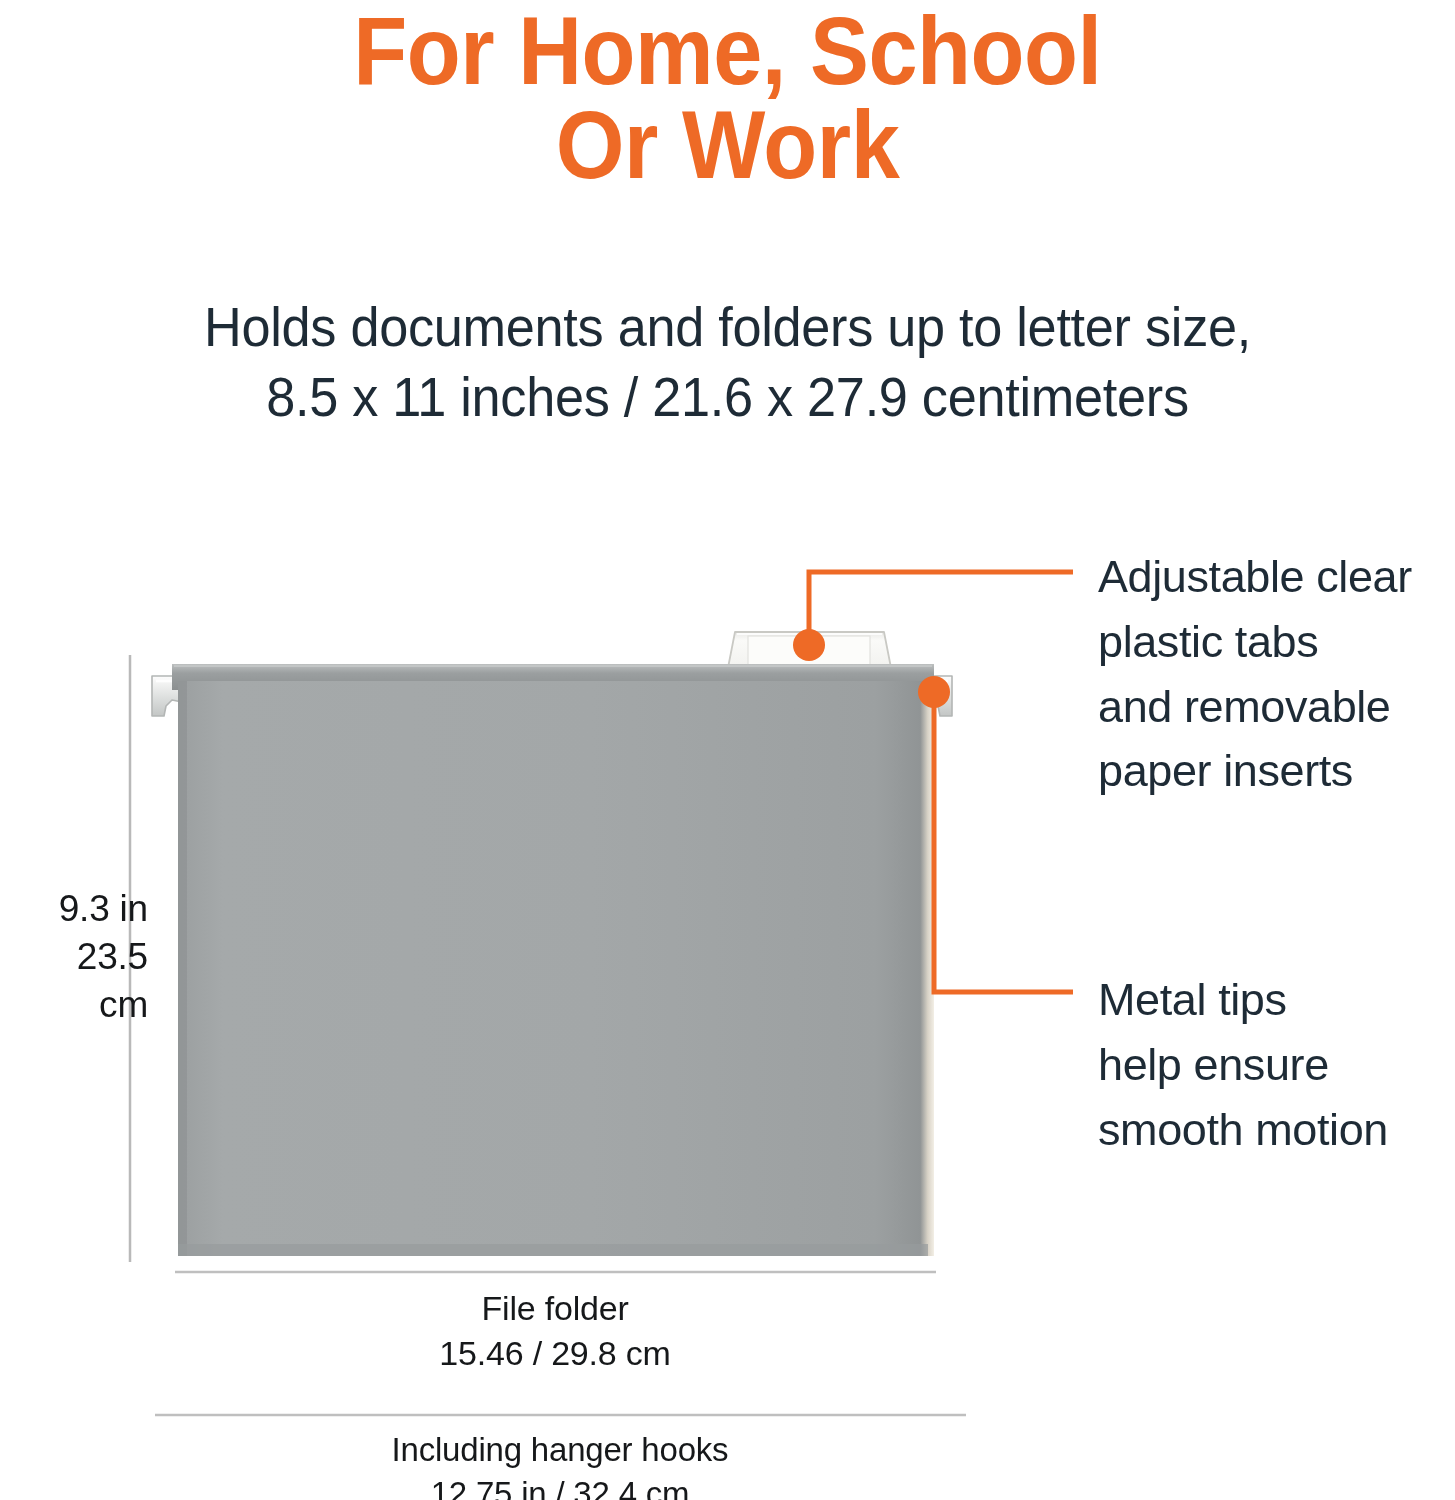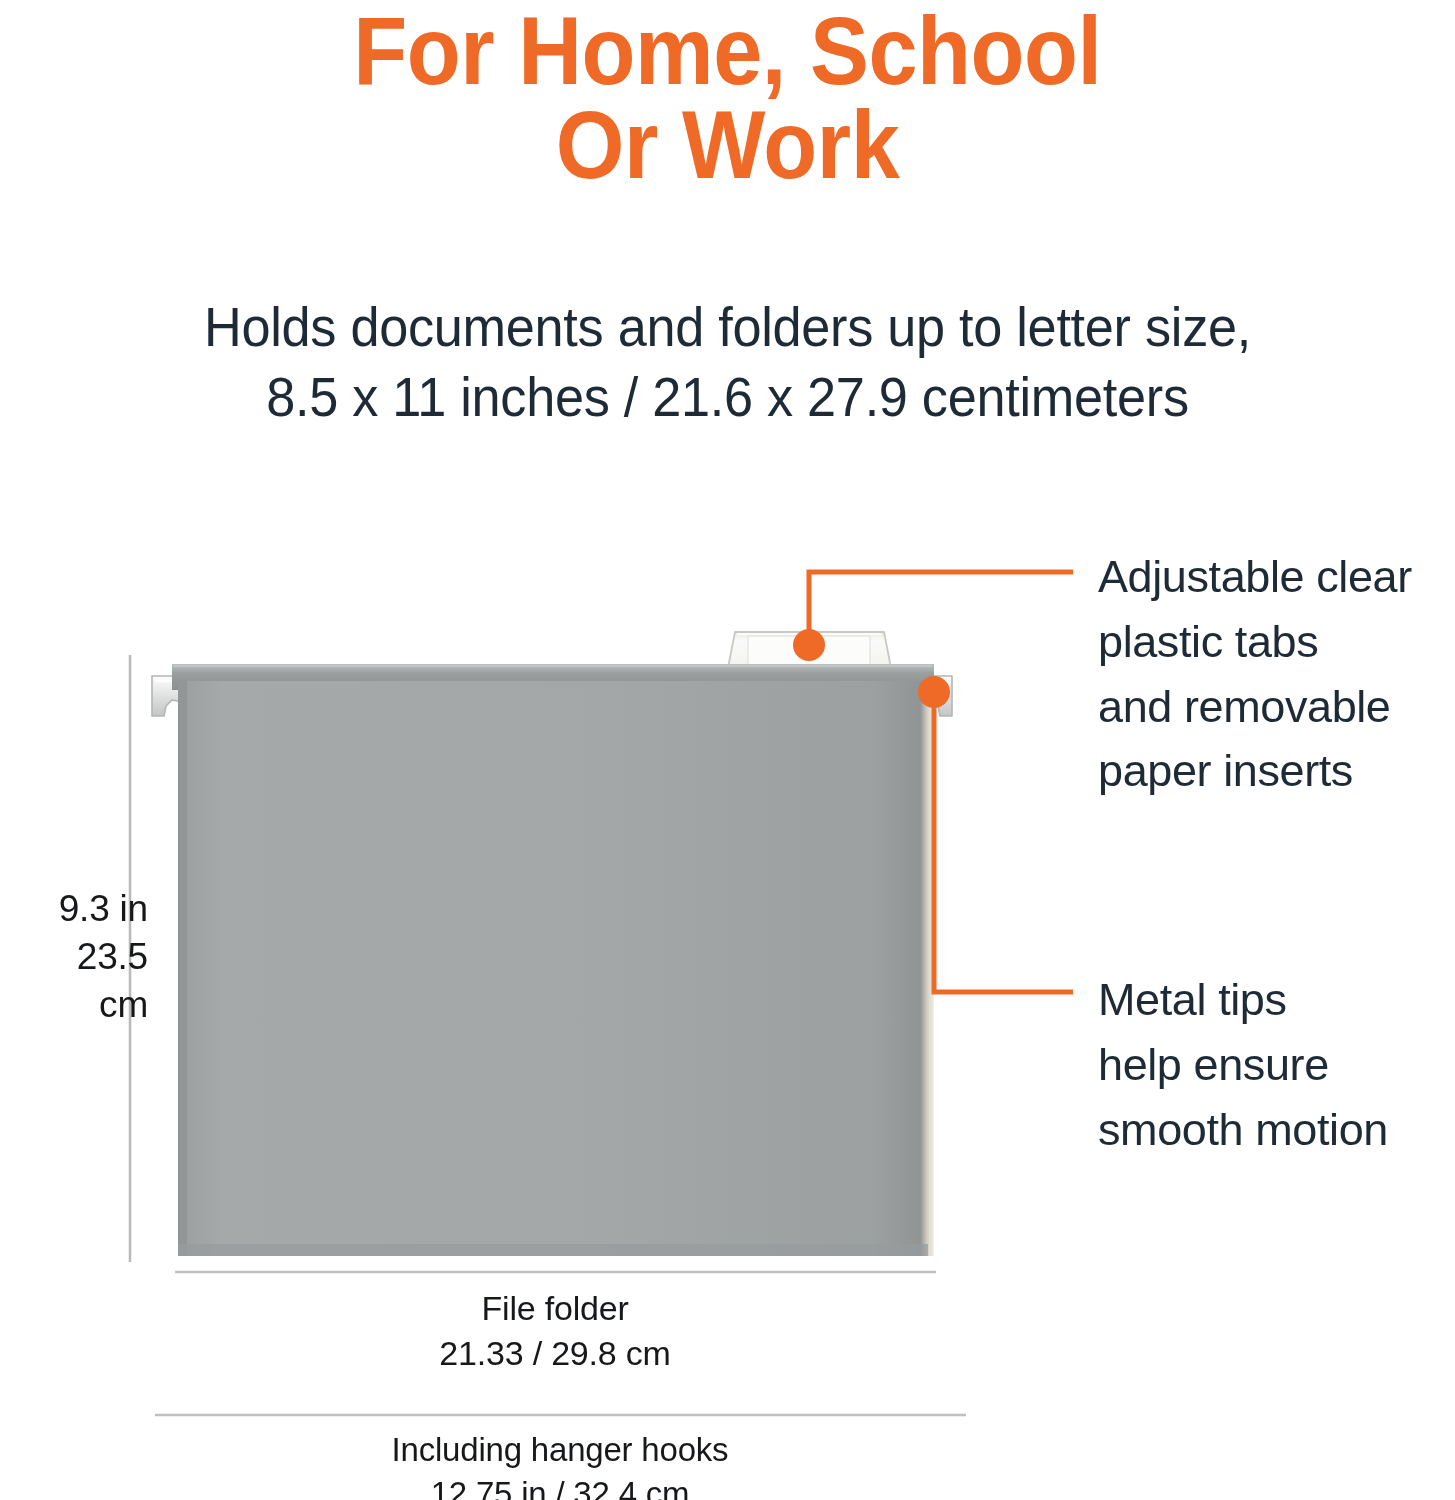--- a/index.html
+++ b/index.html
@@ -193,16 +193,16 @@
 paper inserts</div>
 
 <div class="callout-text" id="callout-metal-text">Metal tips
 help ensure
 smooth motion</div>
 
 <div class="dim-label" id="dim-height-label">9.3 in
 23.5 cm</div>
 
 <div class="dim-label" id="dim-folder-label">File folder
-21.33 / 29.8 cm</div>
+15.46 / 29.8 cm</div>
 
 <div class="dim-label" id="dim-hooks-label">Including hanger hooks
 12.75 in / 32.4 cm</div>
 
 </body></html>

